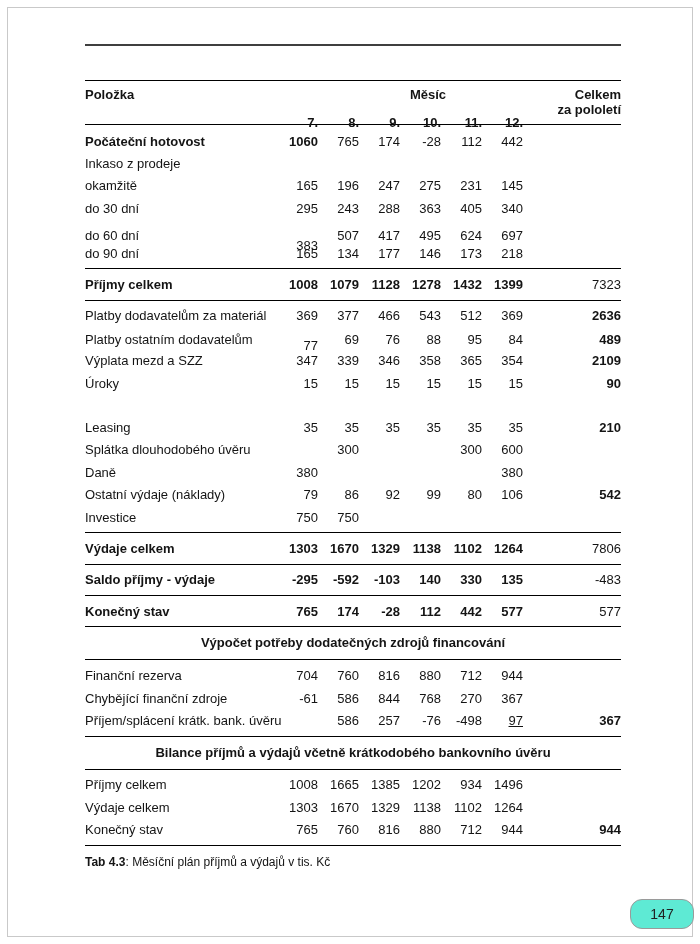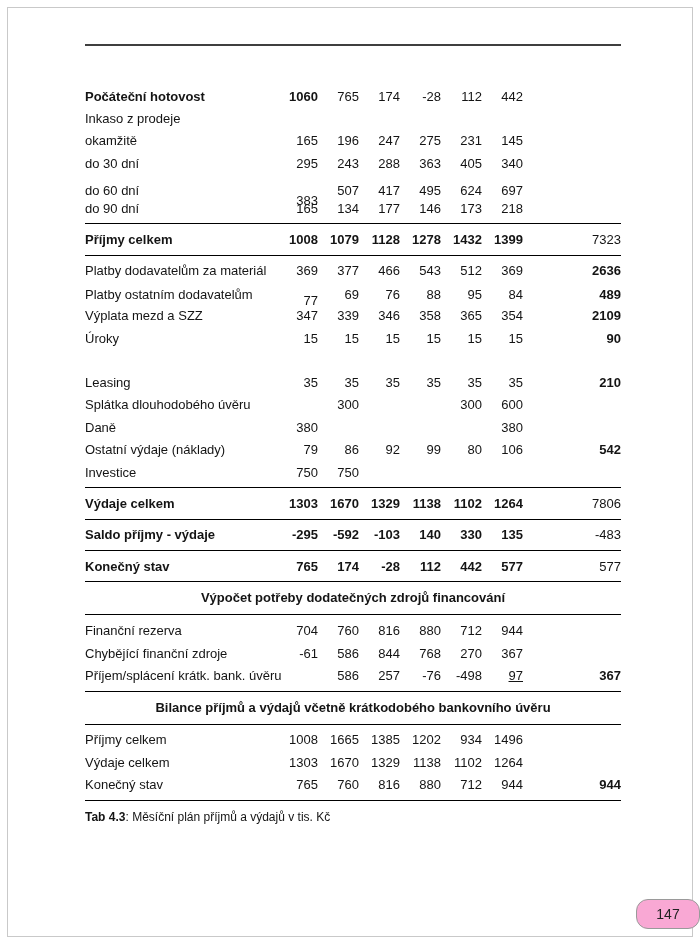--- a/index.html
+++ b/index.html
@@ -22,37 +22,54 @@
   .bold{font-weight:bold;}
   .month-group{grid-column:2/8;text-align:center;padding-left:56px;}
   .total-col{grid-column:8;}
   .tbody{padding-top:5px;}
   .row{height:22.4px;}
   .rule{border-top:1.5px solid #000;margin:4px 0;height:0;}
   .spacer{height:22px;}
   .section-title{text-align:center;font-weight:bold;font-size:13px;height:24px;line-height:24px;}
   .caption{margin-top:9px;font-size:12px;}
   .page-number{
-    position:absolute;right:0;bottom:15px;width:62px;height:28px;
-    border:1px solid #9a9a9a;border-radius:12px;background:#f9a8d4;
+    position:absolute;right:6px;bottom:15px;width:62px;height:28px;
+    border:1px solid #9a9a9a;border-radius:12px;background:#5eead4;
     display:flex;align-items:center;justify-content:center;font-size:14px;color:#222;
   }
 </style>
 </head>
 <body>
 
 <div class="page-frame"></div>
 
 <div class="content">
 
   <div class="doc-header">
     <div class="title-rule"></div>
   </div>
 
   <div class="table">
+    <div class="thead">
+      <div class="hrow1">
+        <div class="cell label bold">Položka</div>
+        <div class="cell month-group bold">Měsíc</div>
+        <div class="cell num bold total-col">Celkem</div>
+      </div>
+      <div class="hrow2">
+        <div class="cell label"></div>
+        <div class="cell num bold total-col">za pololetí</div>
+      <div class="cell num bold" style="grid-column: 2;">7.</div>
+          <div class="cell num bold" style="grid-column: 3;">8.</div>
+          <div class="cell num bold" style="grid-column: 4;">9.</div>
+          <div class="cell num bold" style="grid-column: 5;">10.</div>
+          <div class="cell num bold" style="grid-column: 6;">11.</div>
+          <div class="cell num bold" style="grid-column: 7;">12.</div>
+        </div>
+    </div>
     <div class="tbody">
         <div class="row">
           <div class="cell label bold">Počáteční hotovost</div>
           <div class="cell num bold" style="grid-column: 2;">1060</div>
           <div class="cell num" style="grid-column: 3;">765</div>
           <div class="cell num" style="grid-column: 4;">174</div>
           <div class="cell num" style="grid-column: 5;">-28</div>
           <div class="cell num" style="grid-column: 6;">112</div>
           <div class="cell num" style="grid-column: 7;">442</div>
           <div class="cell num total-col"></div>

